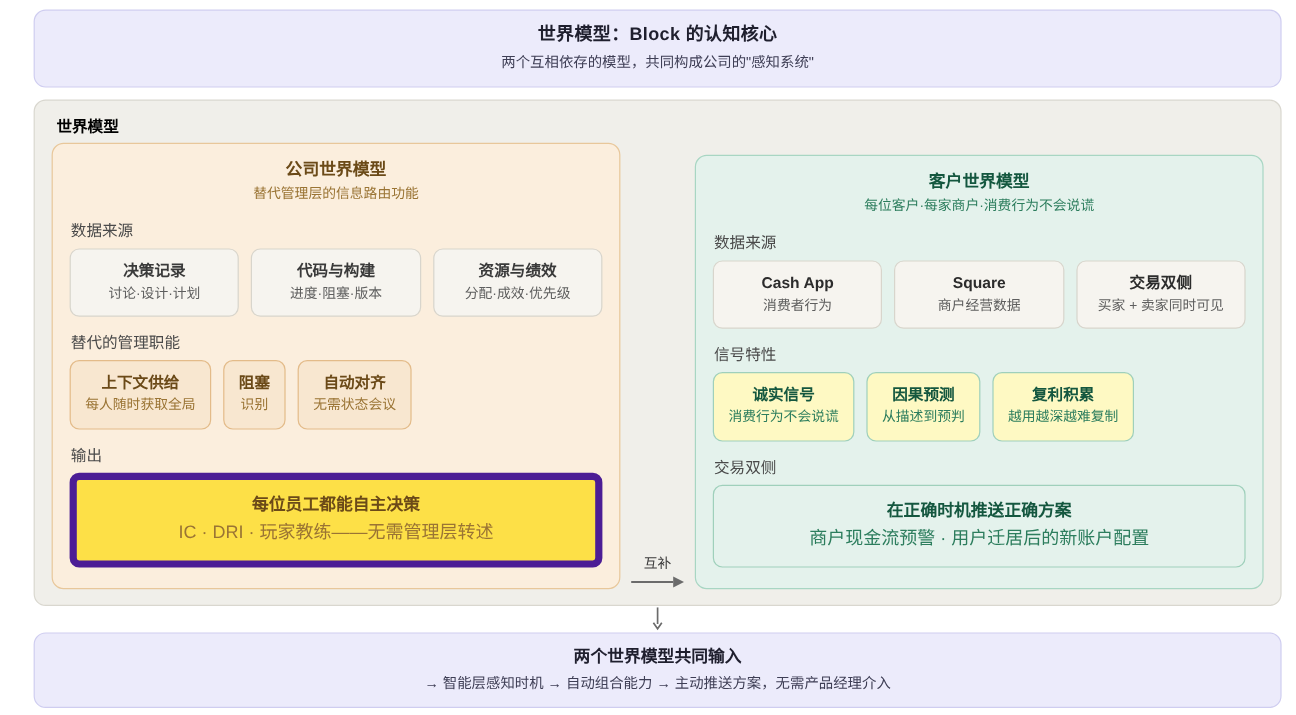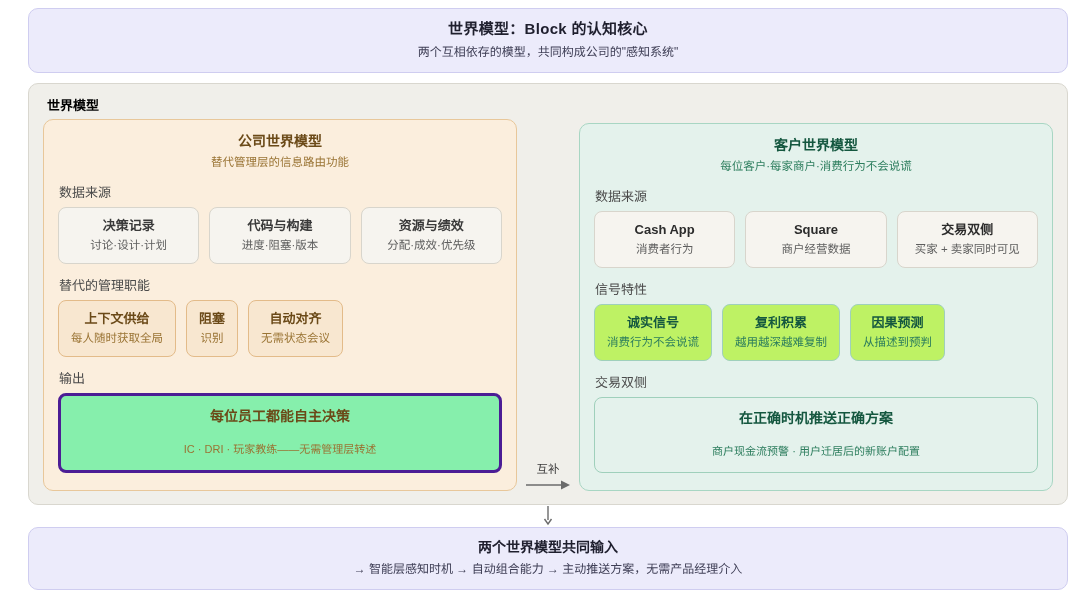--- a/index.html
+++ b/index.html
@@ -155,50 +155,50 @@
   
   .card-fn {
     background: #f8e7d0;
     border: 1px solid #e3bb89;
     flex: 0 1 auto;
   }
   .card-fn .card-head { color: #6b4a18; }
   .card-fn .card-sub  { color: #9a7434; }
 
   .card-sig {
-    background: #bef264;
+    background: #fef9c3;
     border: 1px solid #9fd0bb;
     flex: 0 1 auto;
   }
   .card-sig .card-head { color: #14573f; }
   .card-sig .card-sub  { color: #2c7d5d; }
 
   
   .outbox {
     border-radius: 8px;
     padding: 10px 12px 12px 12px;
     text-align: center;
     box-sizing: border-box;
   }
   .outbox-company {
-    background: #86efac;
-    border: 3px solid #4c1d95;
+    background: #fde047;
+    border: 6px solid #4c1d95;
   }
   .outbox-customer {
     background: #e4f2ec;
     border: 1px solid #9fd0bb;
   }
   .outbox-head {
     font-size: 14px;
     font-weight: bold;
     line-height: 1.45;
   }
   .outbox-sub {
-    font-size: 11px;
-    margin-top: 15px;
+    font-size: 15px;
+    margin-top: 3px;
     line-height: 1.45;
   }
   .outbox-company .outbox-head { color: #6b4a18; }
   .outbox-company .outbox-sub  { color: #9a7434; }
   .outbox-customer .outbox-head { color: #14573f; }
   .outbox-customer .outbox-sub  { color: #2c7d5d; }
 
   .spacer { flex: 1 1 auto; min-height: 4px; }
 
   
@@ -336,26 +336,26 @@
           </div>
         </div>
 
         <div class="sec-label">信号特性</div>
         <div class="card-row">
           <div class="card card-sig">
             <div class="card-head">诚实信号</div>
             <div class="card-sub">消费行为不会说谎</div>
           </div>
           <div class="card card-sig">
+            <div class="card-head">因果预测</div>
+            <div class="card-sub">从描述到预判</div>
+          </div>
+          <div class="card card-sig">
             <div class="card-head">复利积累</div>
             <div class="card-sub">越用越深越难复制</div>
-          </div>
-          <div class="card card-sig">
-            <div class="card-head">因果预测</div>
-            <div class="card-sub">从描述到预判</div>
           </div>
         </div>
 
         <div class="sec-label">交易双侧</div>
         <div class="outbox outbox-customer">
           <div class="outbox-head">在正确时机推送正确方案</div>
           <div class="outbox-sub">商户现金流预警 · 用户迁居后的新账户配置</div>
         </div>
         <div class="spacer"></div>
       </div>

